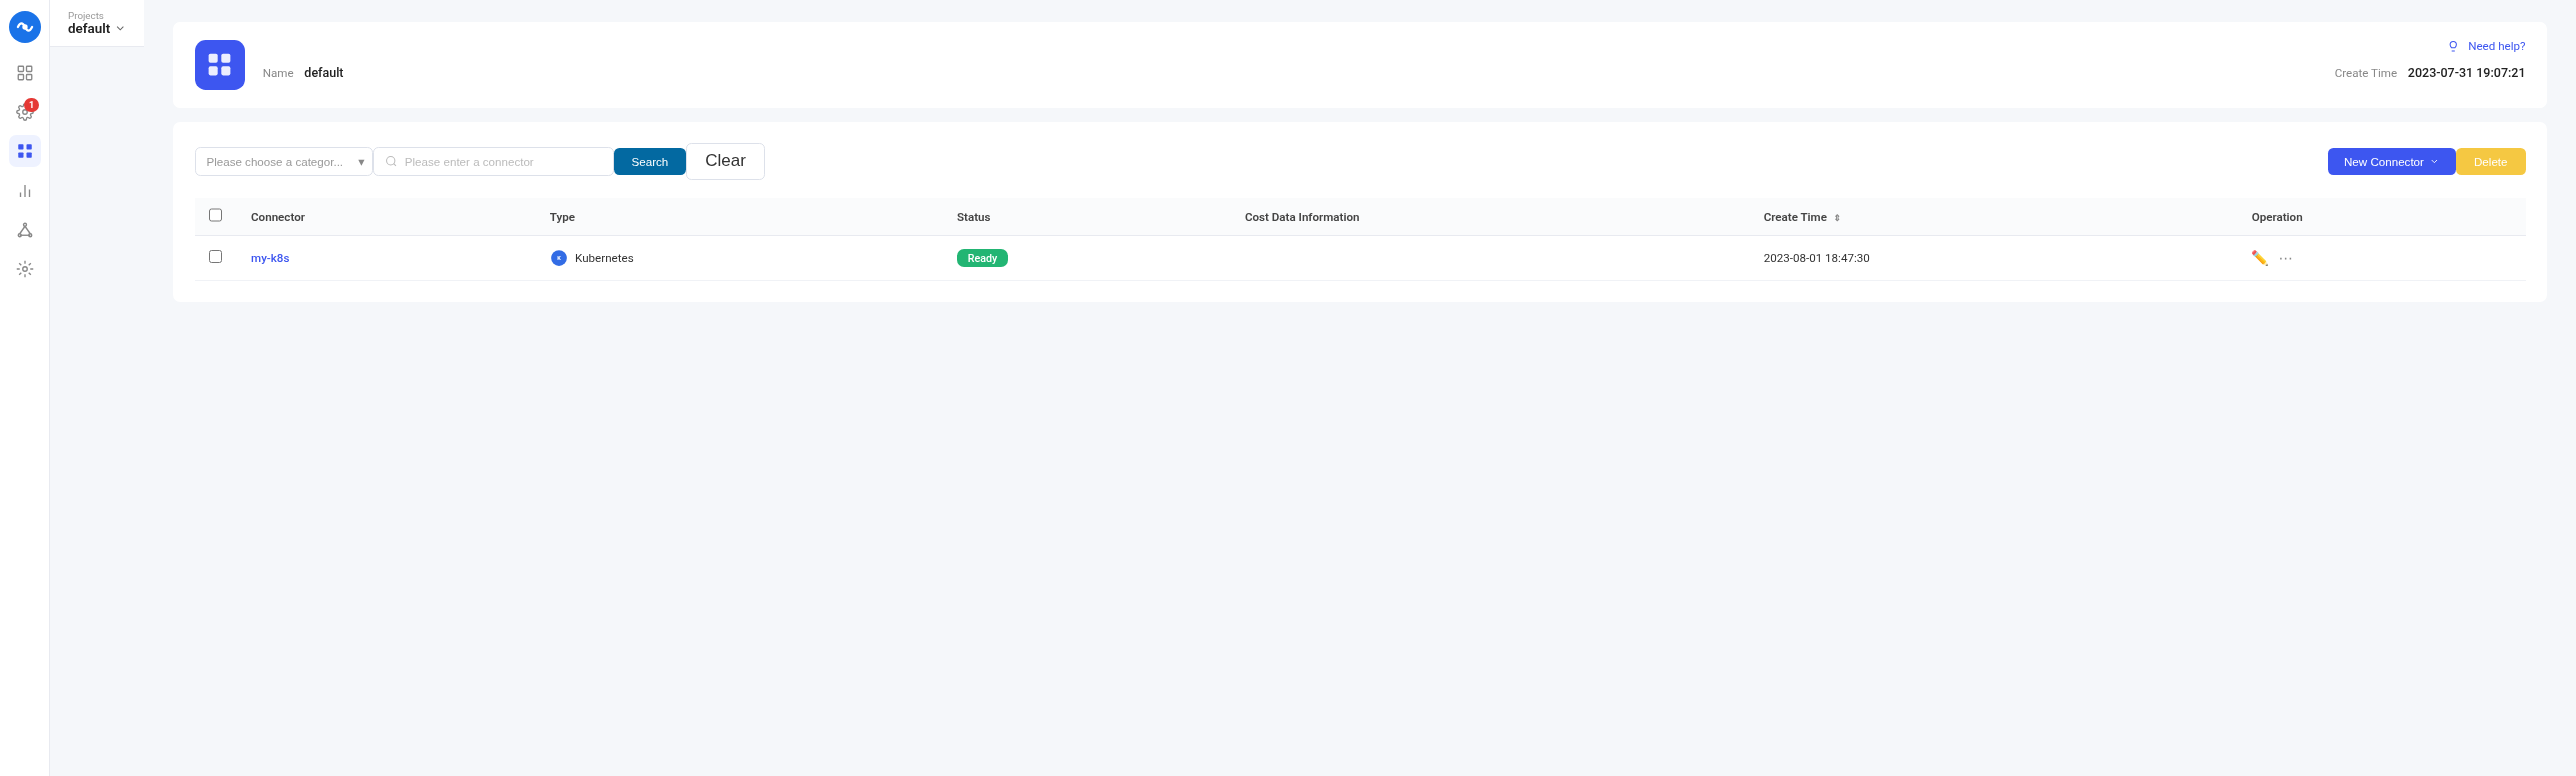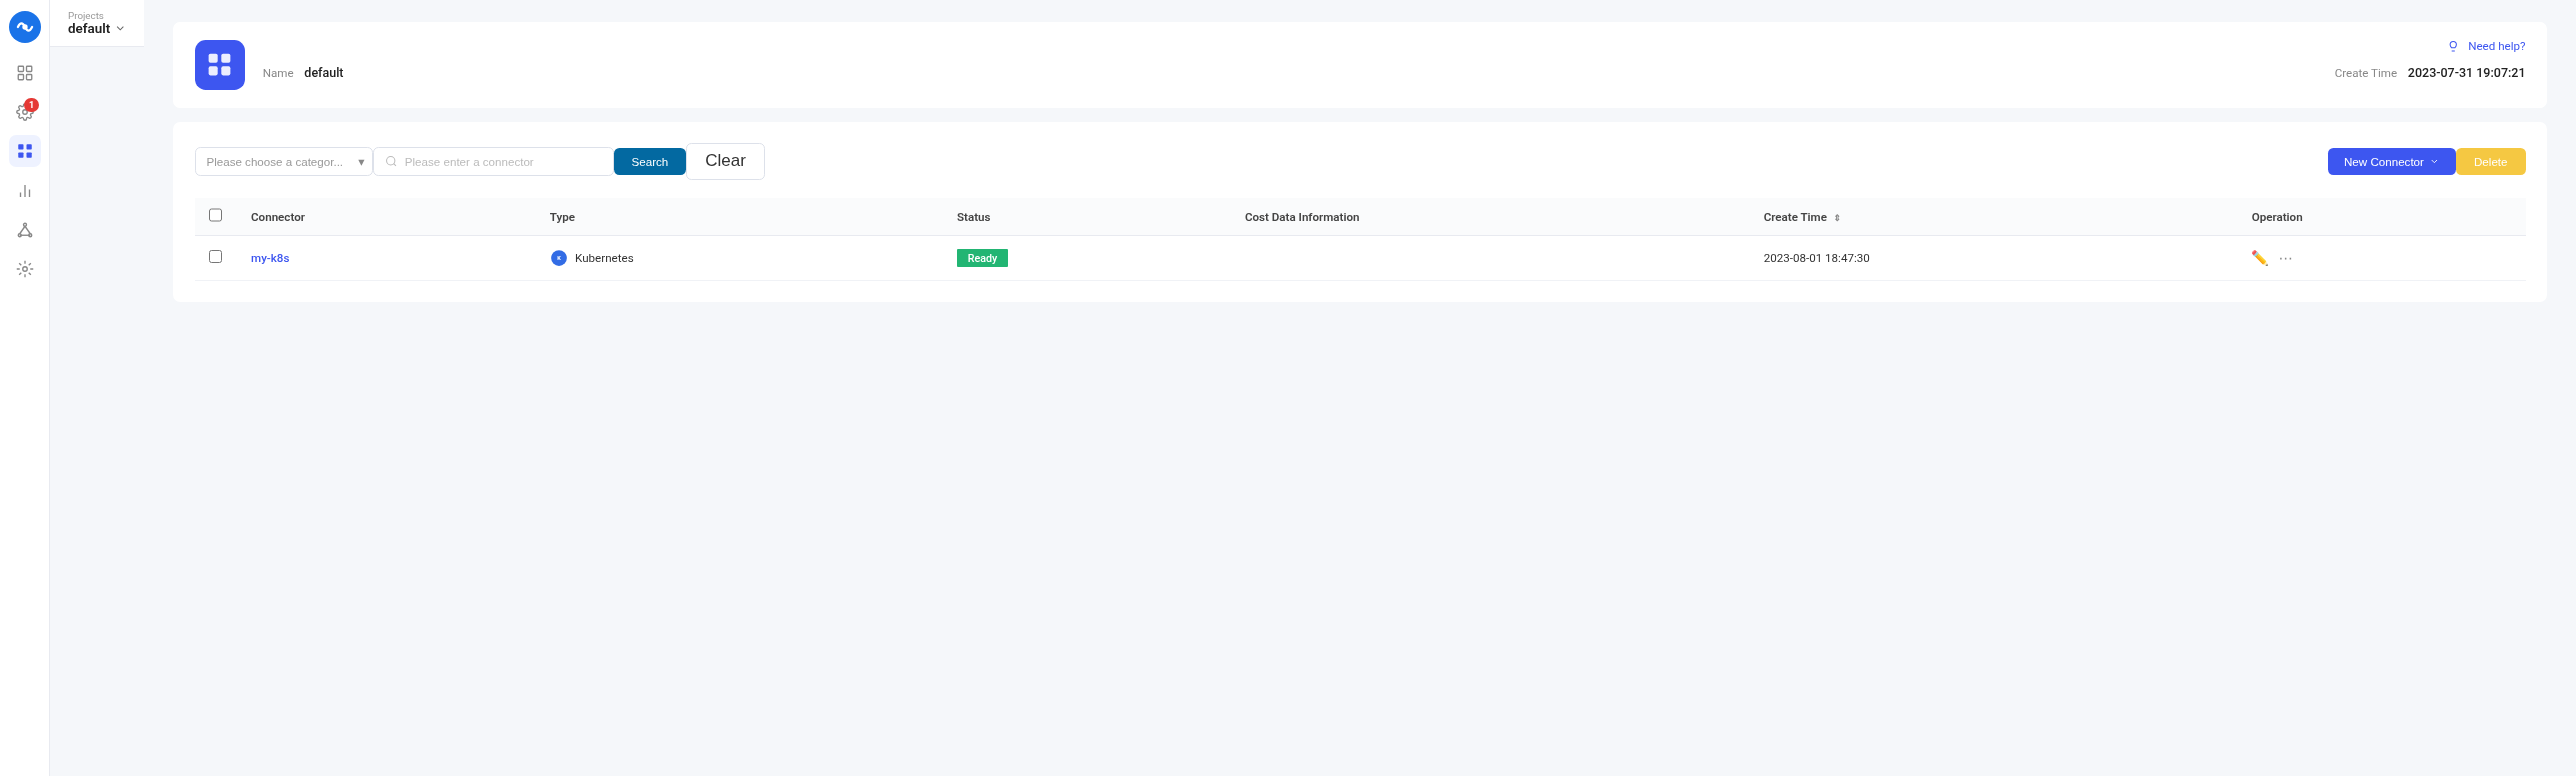--- a/index.html
+++ b/index.html
@@ -63,21 +63,21 @@
     
     .table-wrap { width: 100%; }
     table { width: 100%; border-collapse: collapse; }
     thead tr { border-bottom: 0.9px solid #e8eaf0; }
     th { text-align: left; padding: 10.7px 14.3px; font-size: 11.6px; font-weight: 600; color: #444; background: #fafbfc; }
     th:first-child { width: 36px; }
     td { padding: 12.5px 14.3px; font-size: 11.6px; color: #333; border-bottom: 0.9px solid #f0f2f6; }
     input[type="checkbox"] { width: 13.4px; height: 13.4px; cursor: pointer; }
 
     
-    .status-ready { background: #22b573; color: white; padding: 2.7px 10.7px; border-radius: 1px; font-size: 10.7px; font-weight: 500; display: inline-block; }
+    .status-ready { background: #22b573; color: white; padding: 2.7px 10.7px; border-radius: 7px; font-size: 10.7px; font-weight: 500; display: inline-block; }
 
     
     .connector-link { color: #3d56f0; text-decoration: none; font-weight: 500; }
 
     
     .sort-icon { font-size: 9px; color: #888; margin-left: 3.6px; }
 
     
     .op-icons { display: flex; gap: 9px; align-items: center; }
     .op-icon { color: #888; cursor: pointer; font-size: 14.3px; }

